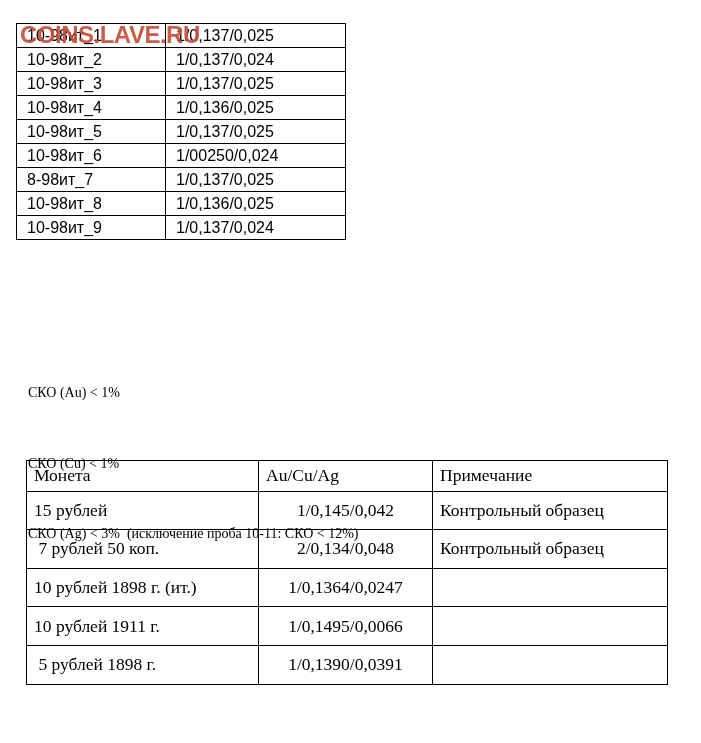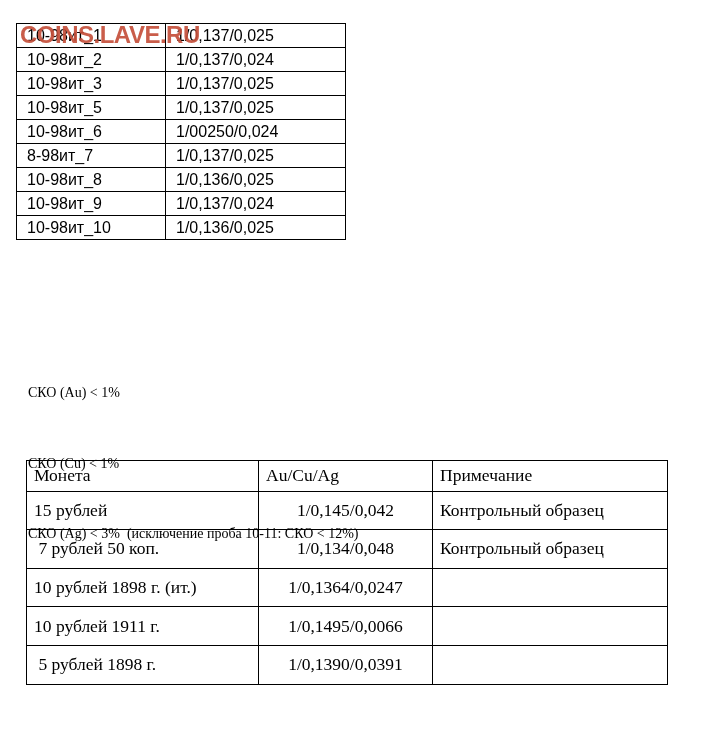--- a/index.html
+++ b/index.html
@@ -95,42 +95,42 @@
       </tr>
       <tr>
         <td>10-98ит_2</td>
         <td>1/0,137/0,024</td>
       </tr>
       <tr>
         <td>10-98ит_3</td>
         <td>1/0,137/0,025</td>
       </tr>
       <tr>
+        <td>10-98ит_4</td>
+        <td>1/0,136/0,025</td>
+      </tr>
+      <tr>
         <td>10-98ит_5</td>
         <td>1/0,137/0,025</td>
       </tr>
       <tr>
         <td>10-98ит_6</td>
         <td>1/00250/0,024</td>
       </tr>
       <tr>
         <td>8-98ит_7</td>
         <td>1/0,137/0,025</td>
       </tr>
       <tr>
         <td>10-98ит_8</td>
         <td>1/0,136/0,025</td>
       </tr>
       <tr>
         <td>10-98ит_9</td>
         <td>1/0,137/0,024</td>
-      </tr>
-      <tr>
-        <td>10-98ит_10</td>
-        <td>1/0,136/0,025</td>
       </tr>
     </tbody>
 </table>
 
 <div class="notes">
   <div>СКО (Au) &lt; 1%</div>
   <div>СКО (Cu) &lt; 1%</div>
   <div>СКО (Ag) &lt; 3%  (исключение проба 10-11: СКО &lt; 12%)</div>
 </div>
 
@@ -148,21 +148,21 @@
     </tr>
   </thead>
   <tbody>
       <tr>
         <td>15 рублей</td>
         <td>1/0,145/0,042</td>
         <td>Контрольный образец</td>
       </tr>
       <tr>
         <td> 7 рублей 50 коп.</td>
-        <td>1/0,134/0,048</td>
+        <td>2/0,134/0,048</td>
         <td>Контрольный образец</td>
       </tr>
       <tr>
         <td>10 рублей 1898 г. (ит.)</td>
         <td>1/0,1364/0,0247</td>
         <td></td>
       </tr>
       <tr>
         <td>10 рублей 1911 г.</td>
         <td>1/0,1495/0,0066</td>

